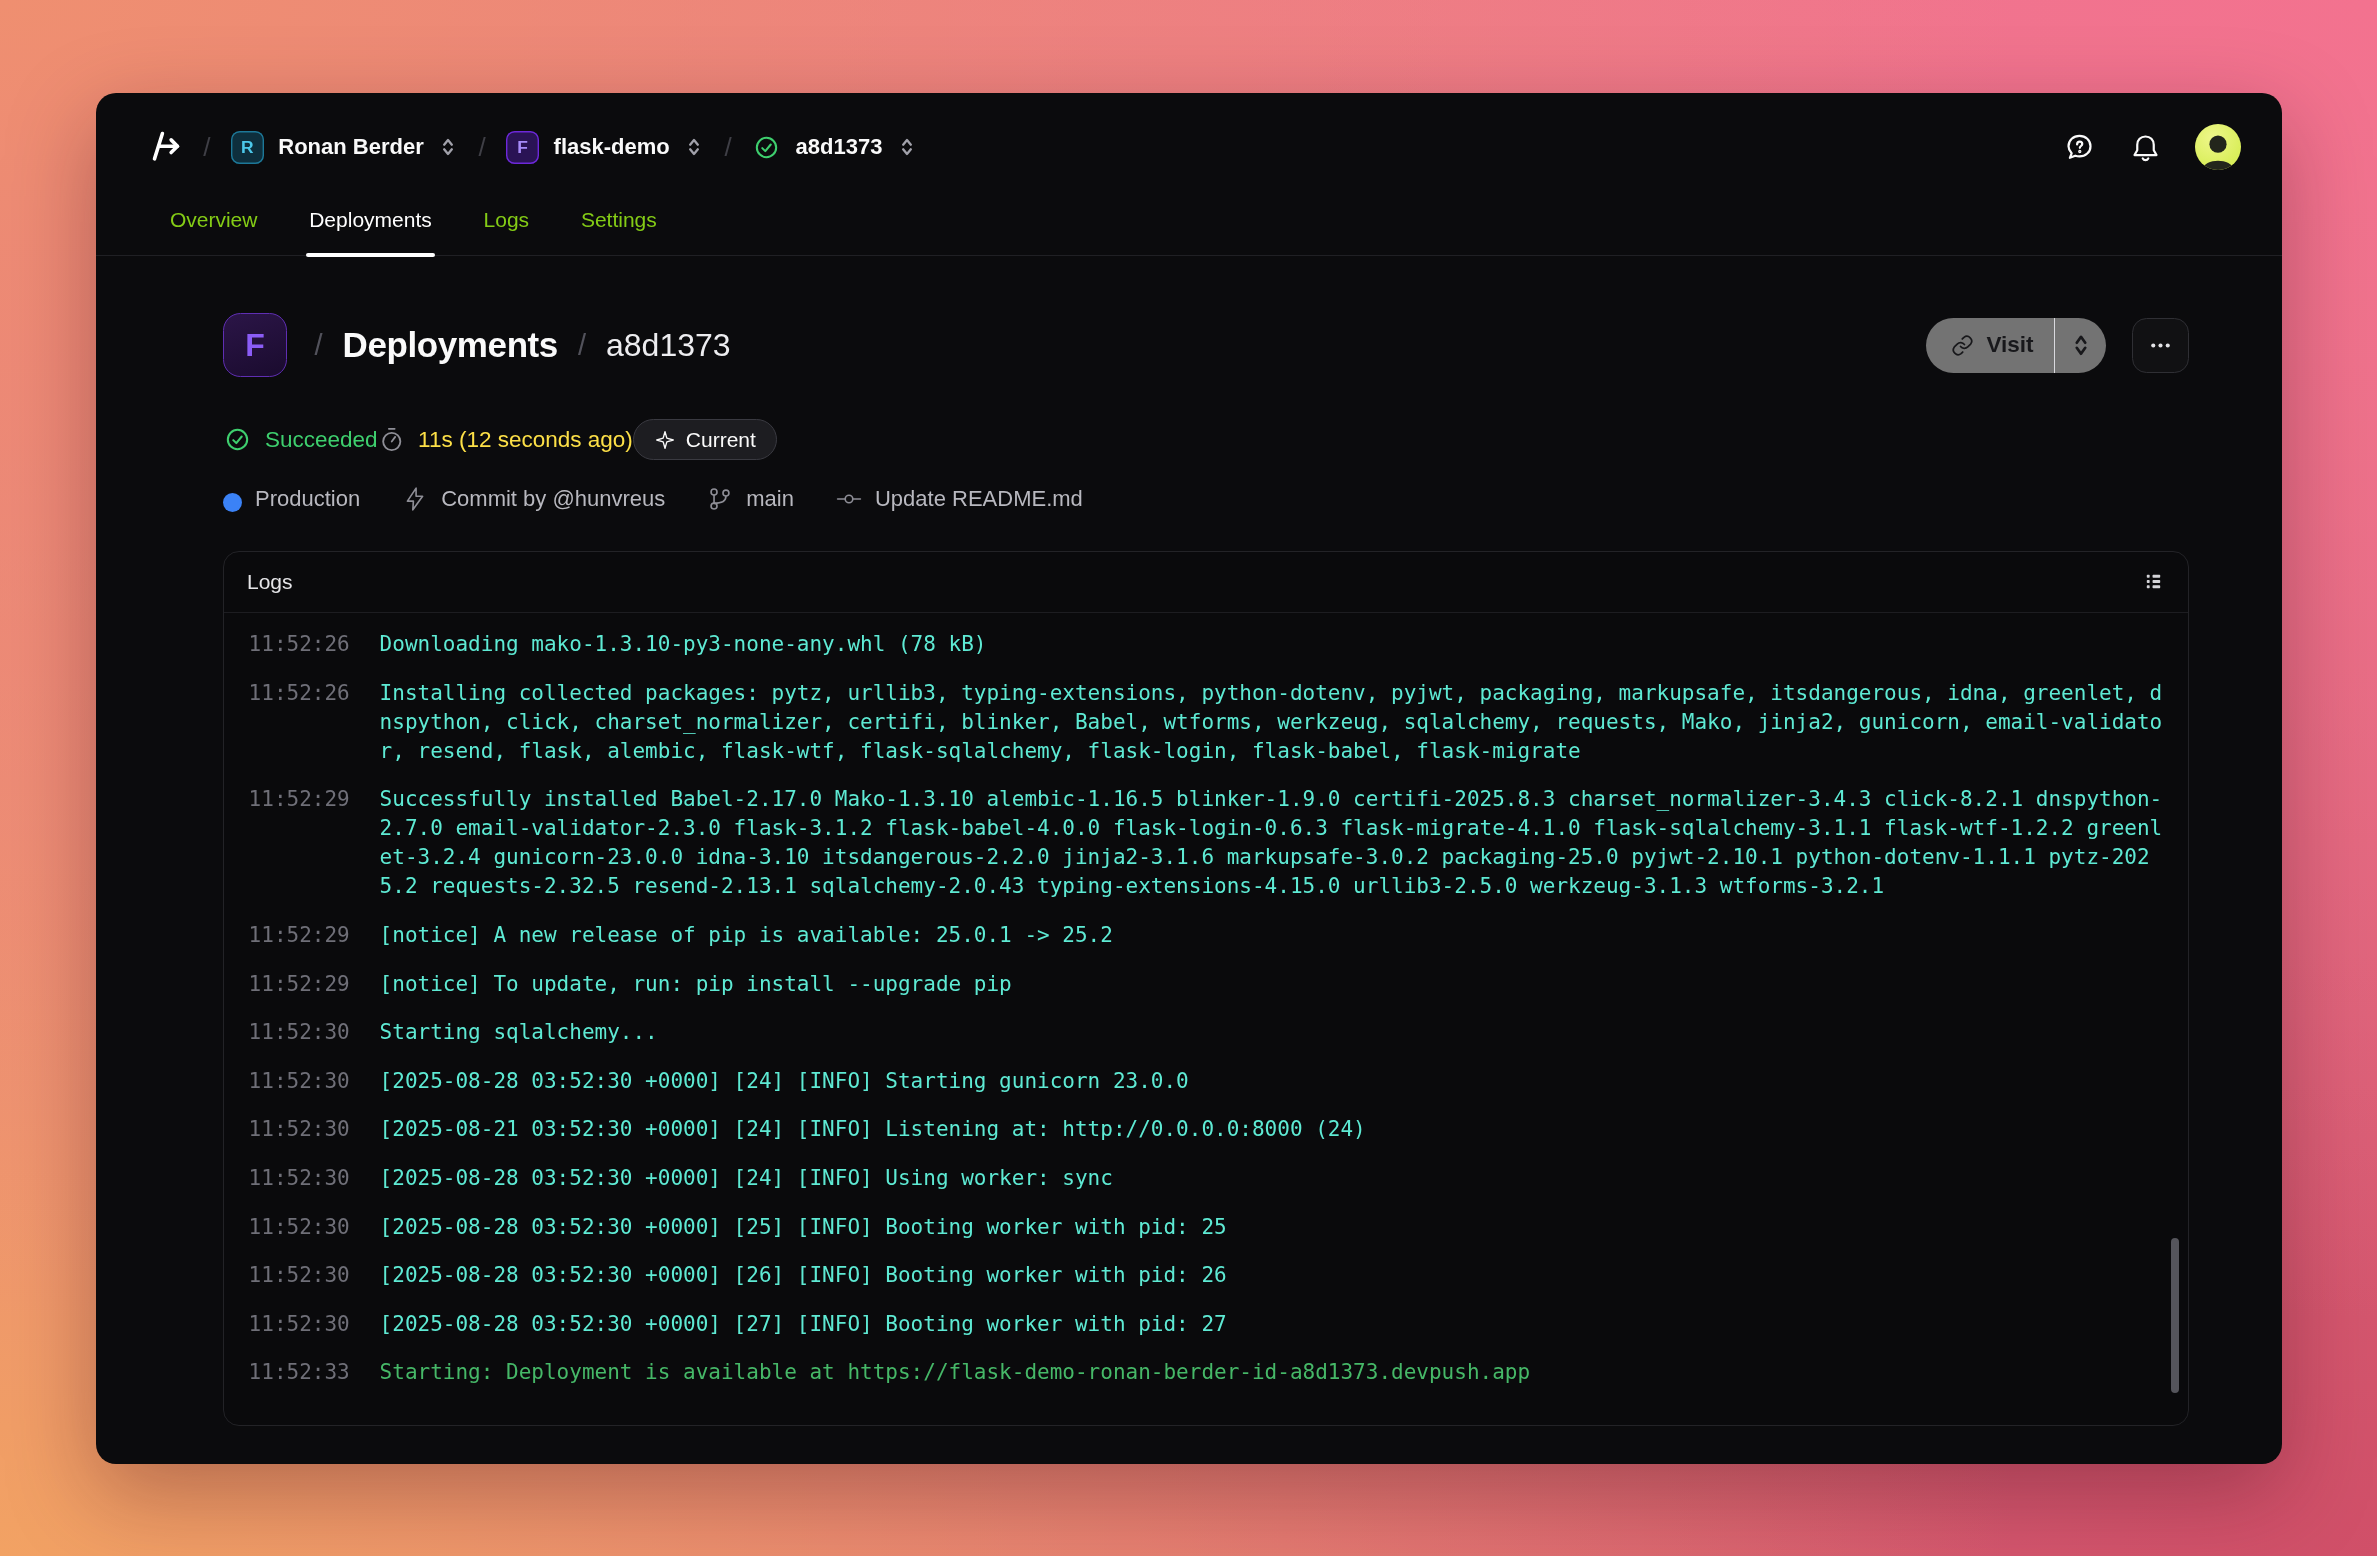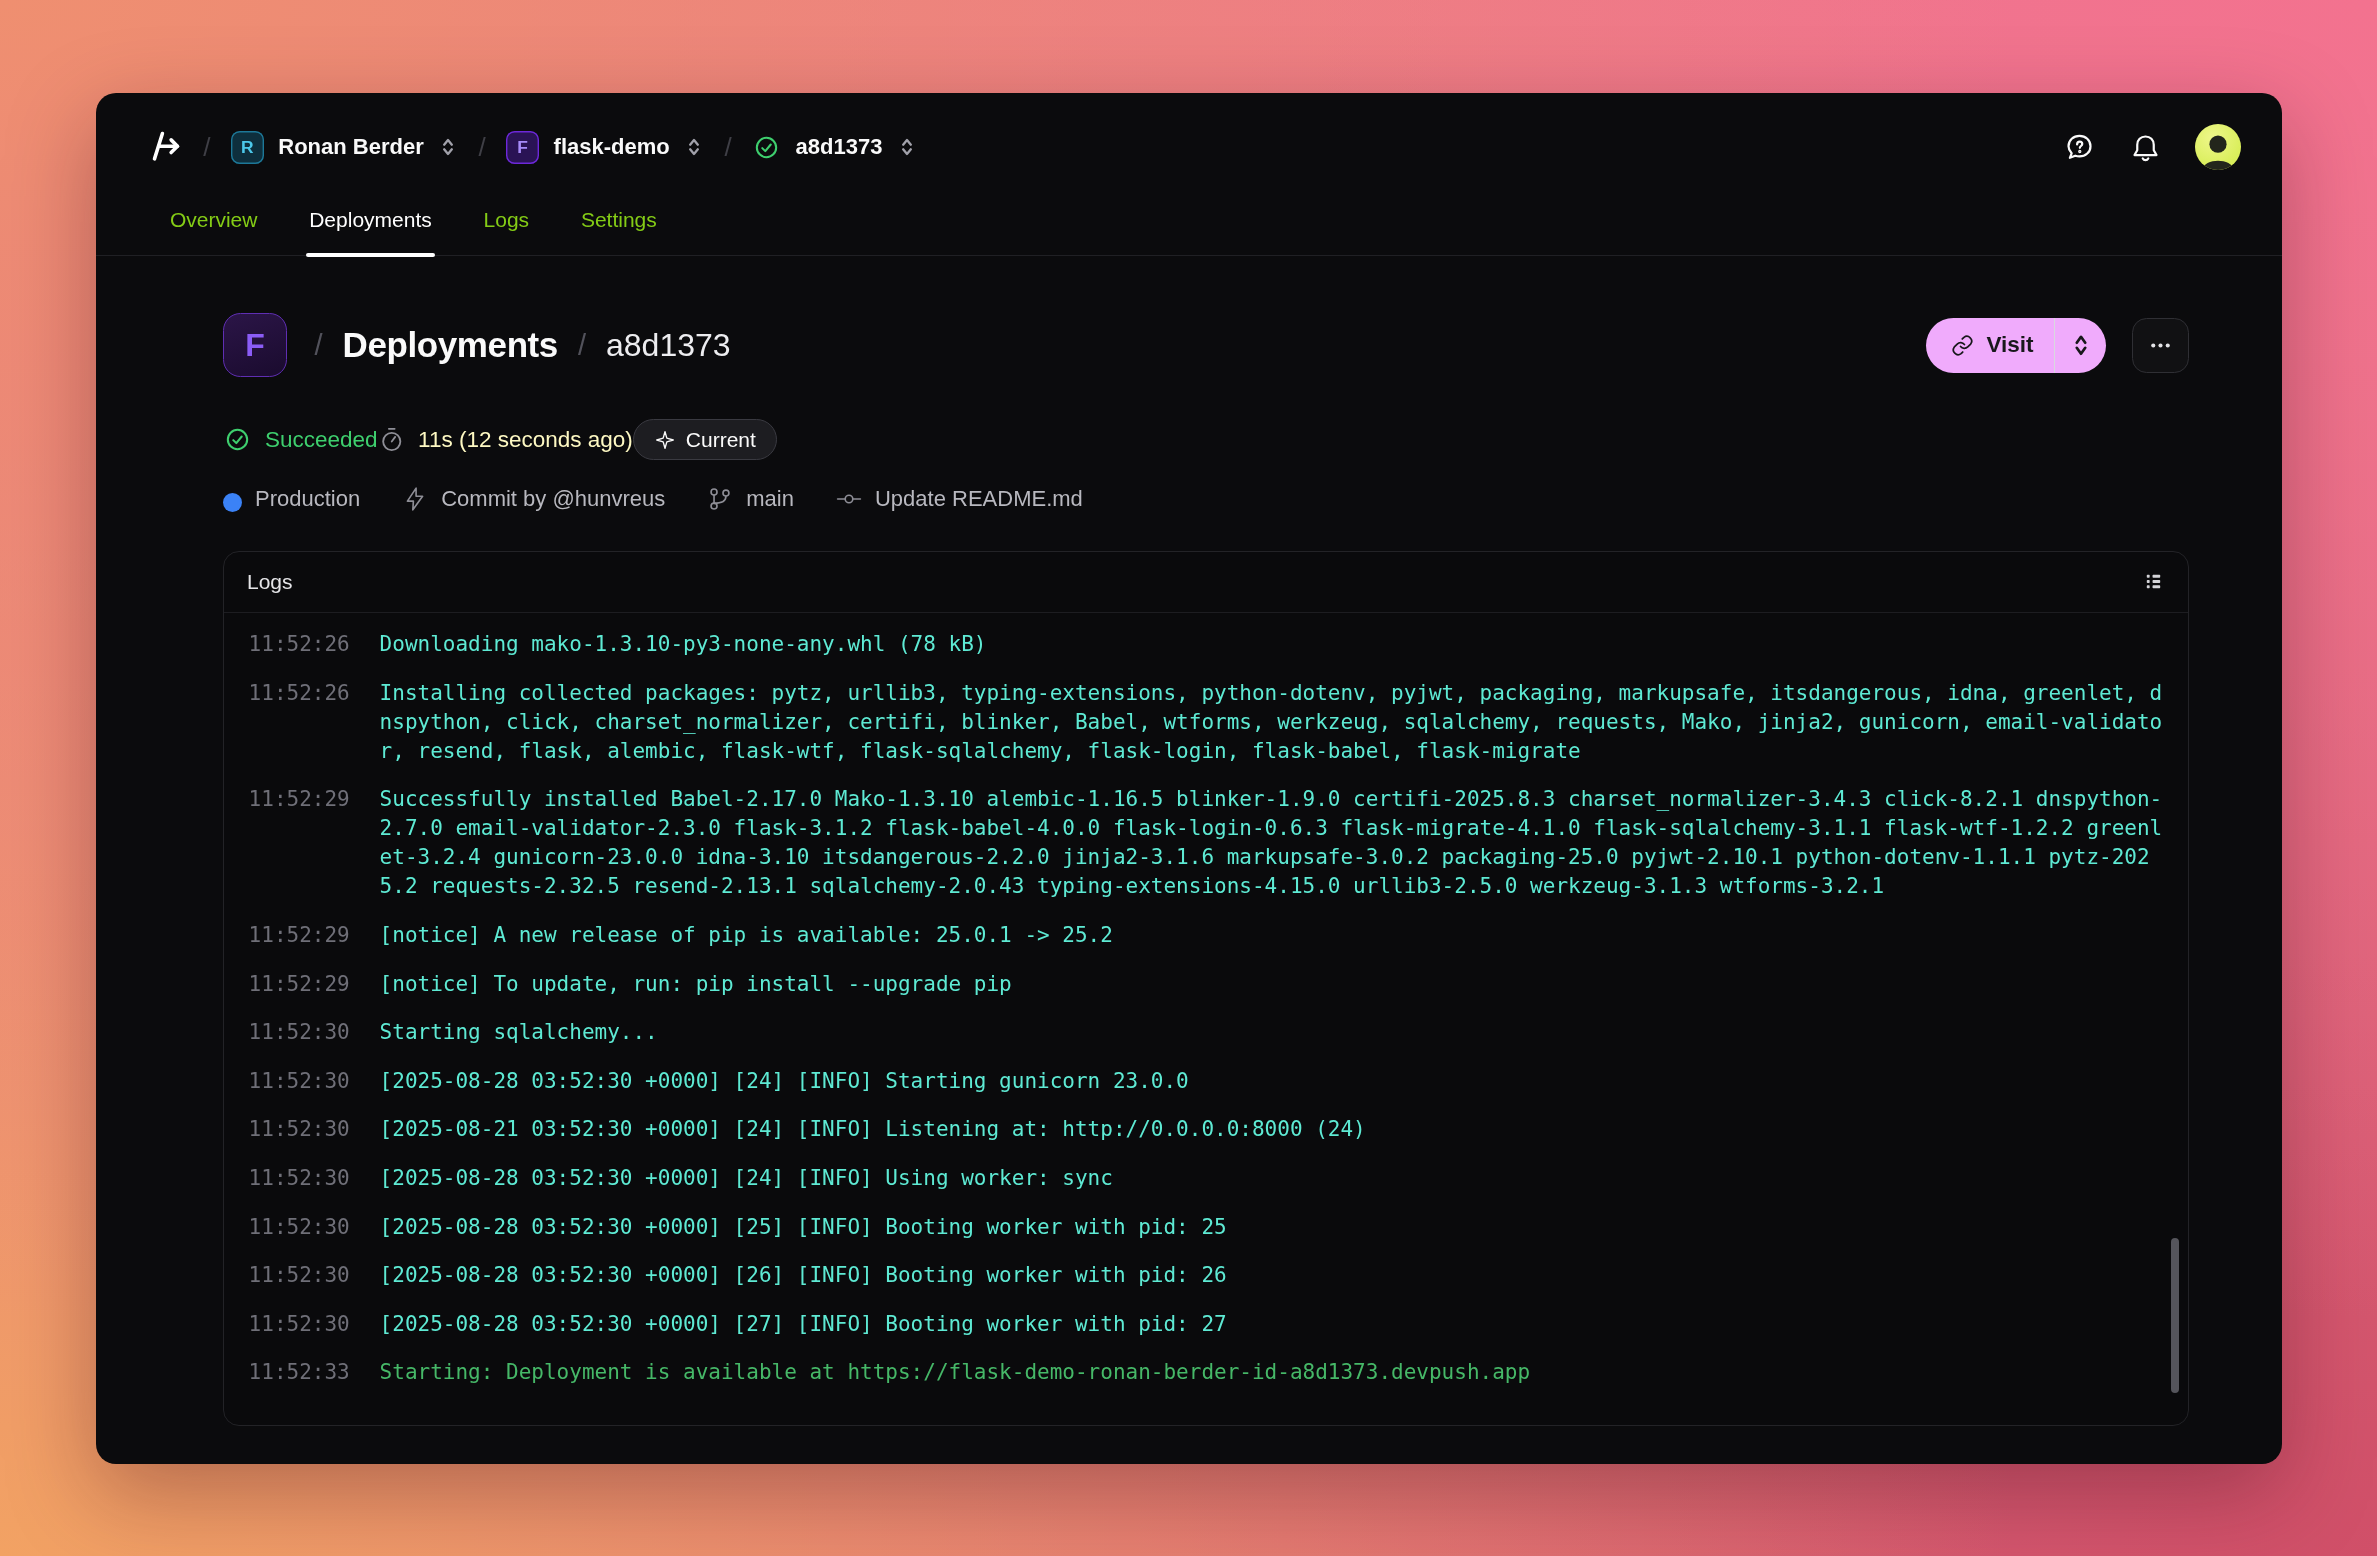--- a/index.html
+++ b/index.html
@@ -51,31 +51,31 @@
   .page-header{display:flex;align-items:center;}
   .project-logo{width:64px;height:64px;border-radius:17.4px;flex:none;
     background:linear-gradient(160deg,#2b1547,#1a0b2e);border:1.4px solid #5f2eb3;
     color:var(--project-purple);font-size:32px;font-weight:600;
     display:flex;align-items:center;justify-content:center;}
   .title-group{display:flex;align-items:center;gap:20px;margin-left:27.5px;}
   .title-sep{color:#52525b;font-size:29px;font-weight:300;}
   .page-title{font-size:35px;font-weight:600;color:#fafafa;letter-spacing:-0.4px;}
   .deploy-id{font-size:32px;font-weight:400;color:#ededf0;}
   .header-actions{margin-left:auto;display:flex;align-items:center;gap:26px;}
-  .visit-btn{display:flex;align-items:stretch;height:55px;border-radius:27.5px;background:#f0abfc;border:none;cursor:pointer;overflow:hidden;padding:0;font-family:inherit;}
+  .visit-btn{display:flex;align-items:stretch;height:55px;border-radius:27.5px;background:#737373;border:none;cursor:pointer;overflow:hidden;padding:0;font-family:inherit;}
   .visit-main{display:flex;align-items:center;gap:13px;padding:0 20px 0 24.6px;font-size:22.5px;font-weight:600;color:#18181b;}
   .visit-div{width:1.4px;background:#d9d9de;}
   .visit-chev{display:flex;align-items:center;padding:0 14.5px;color:#18181b;}
   .more-btn{width:57px;height:55px;border-radius:14.5px;background:#111113;border:1.4px solid #2f2f34;color:#e4e4e7;
     display:flex;align-items:center;justify-content:center;cursor:pointer;}
   
   .status-row{display:flex;align-items:center;margin-top:42px;}
   .status-item{display:flex;align-items:center;gap:13px;}
   .status-succeeded{color:var(--success-green);font-size:22.5px;font-weight:500;}
-  .status-duration{color:#fef9c3;font-size:22.5px;}
+  .status-duration{color:#fde047;font-size:22.5px;}
   .current-badge{display:flex;align-items:center;gap:10px;background:#1d1d21;border:1.4px solid #3a3a41;
     border-radius:724px;padding:7.2px 20px;color:#fafafa;font-size:21px;font-weight:500;}
   .meta-row{display:flex;align-items:center;gap:42px;margin-top:26px;color:#b8b8bf;font-size:22px;}
   .meta-item{display:flex;align-items:flex-end;gap:13px;}
   .meta-item svg{color:#8e8e96;}
   .env-dot{width:19px;height:19px;border-radius:50%;background:var(--env-blue);flex:none;}
   
   .logs-panel{margin-top:39px;border:1.4px solid #232327;border-radius:16px;background:#0a0a0c;
     height:875px;display:flex;flex-direction:column;overflow:hidden;}
   .logs-header{display:flex;align-items:center;justify-content:space-between;height:61px;padding:0 23px;border-bottom:1.4px solid #1d1d21;flex:none;}

